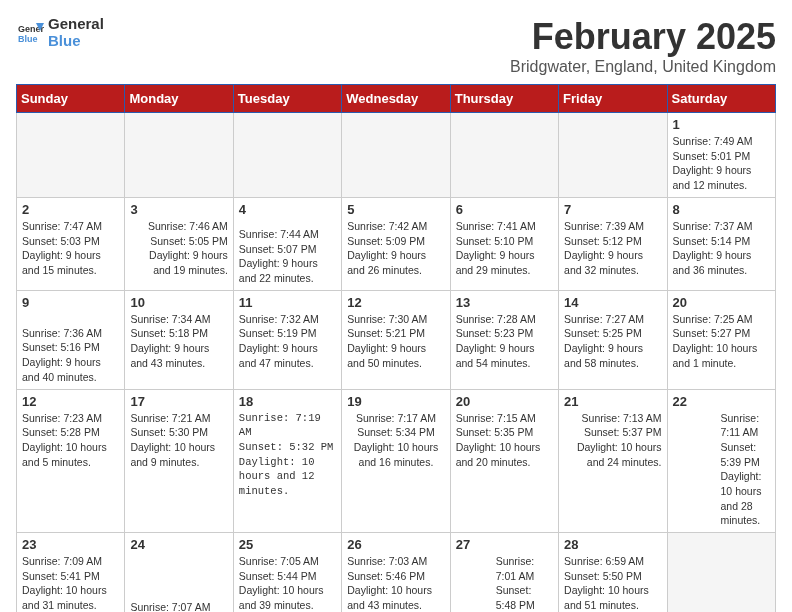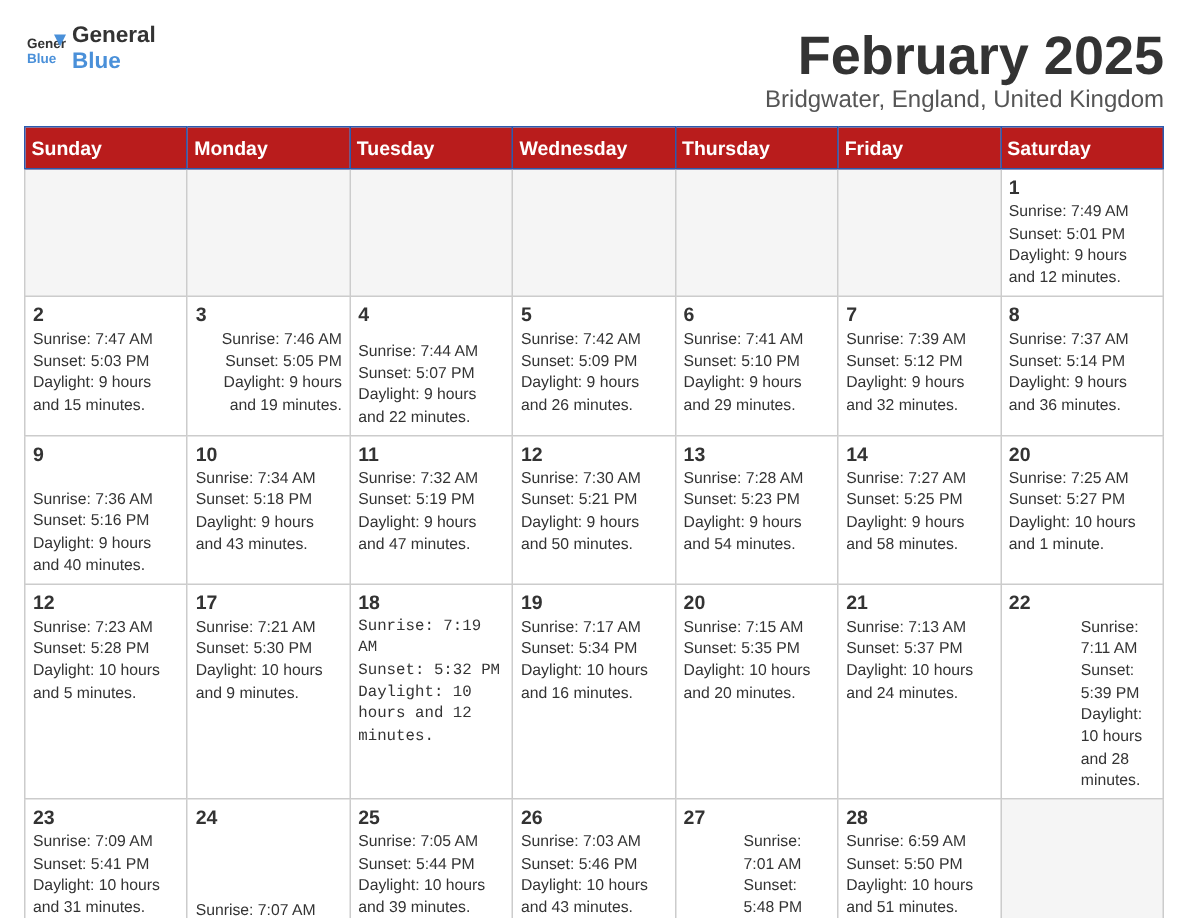--- a/index.html
+++ b/index.html
@@ -232,33 +232,33 @@
 Daylight: 10 hours and 9 minutes.</div>
         </td>
         <td>
           <span class="day-num">18</span>
           <div class="day-info" style="white-space: pre-wrap; font-family: Liberation Mono, monospace;">Sunrise: 7:19 AM
 Sunset: 5:32 PM
 Daylight: 10 hours and 12 minutes.</div>
         </td>
         <td>
           <span class="day-num">19</span>
-          <div class="day-info" style="white-space: pre-wrap;">Sunrise: 7:17 AM
+          <div class="day-info" style="white-space: pre-wrap; text-align: center;">Sunrise: 7:17 AM
 Sunset: 5:34 PM
 Daylight: 10 hours and 16 minutes.</div>
         </td>
         <td>
           <span class="day-num">20</span>
           <div class="day-info" style="white-space: pre-wrap;">Sunrise: 7:15 AM
 Sunset: 5:35 PM
 Daylight: 10 hours and 20 minutes.</div>
         </td>
         <td>
           <span class="day-num">21</span>
-          <div class="day-info" style="white-space: pre-wrap;">Sunrise: 7:13 AM
+          <div class="day-info" style="white-space: pre-wrap; text-align: right;">Sunrise: 7:13 AM
 Sunset: 5:37 PM
 Daylight: 10 hours and 24 minutes.</div>
         </td>
         <td>
           <span class="day-num">22</span>
           <div class="day-info" style="white-space: pre-wrap; margin-left: 48px;">Sunrise: 7:11 AM
 Sunset: 5:39 PM
 Daylight: 10 hours and 28 minutes.</div>
         </td>
       </tr>

